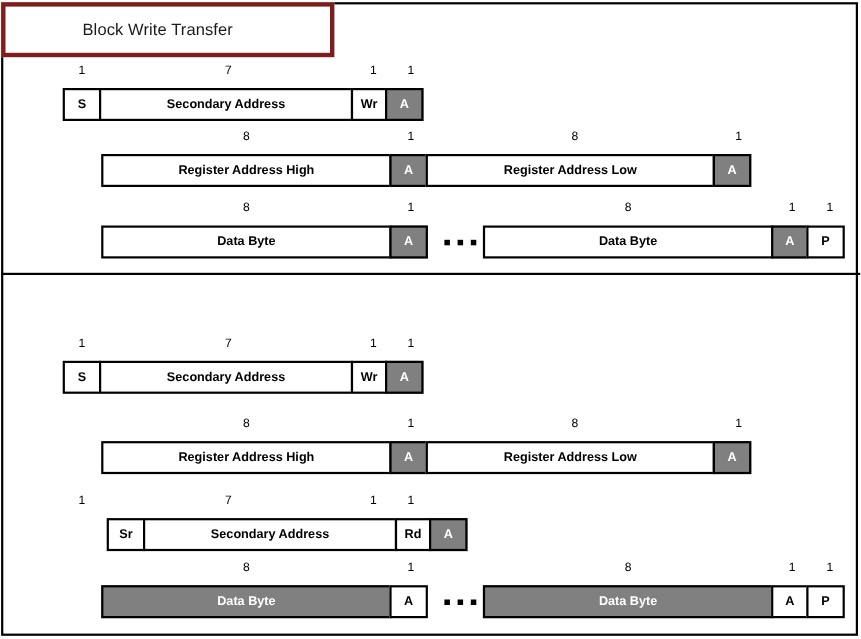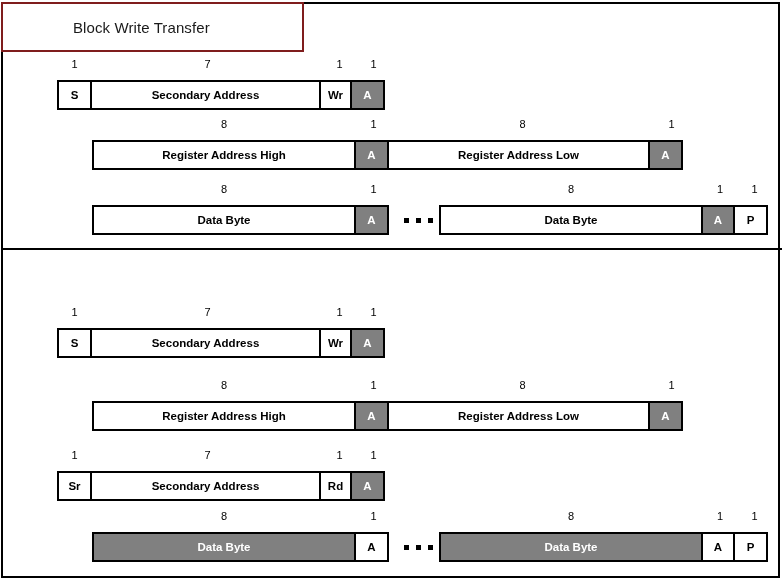--- a/index.html
+++ b/index.html
@@ -22,21 +22,21 @@
   .section-divider{
     position:absolute;left:1px;top:248px;
     width:781px;height:2px;background:#000;
   }
 
   
   .title-box{
     position:absolute;
     left:1px;
     width:303px;height:50px;
-    border:2px solid #7f1d1d;
+    border:4px solid #7f1d1d;
     box-sizing:border-box;
     background:#fff;
     display:flex;align-items:center;
     z-index:5;
   }
   .title-box .title-text{
     margin-left:70px;
     font-size:15px;
     color:#1a1a1a;
     font-weight:400;
@@ -172,21 +172,21 @@
     <div class="cell shaded" style="width:35px;">A</div>
   </div>
 
   <div class="bits" style="left:57px;top:449px;width:334px;">
     <span class="bitlabel" style="left:0px;width:35px;">1</span>
     <span class="bitlabel" style="left:35px;width:231px;">7</span>
     <span class="bitlabel" style="left:266px;width:33px;">1</span>
     <span class="bitlabel" style="left:299px;width:35px;">1</span>
   </div>
   <div class="row" style="left:57px;top:471px;">
-    <div class="cell" style="width:35px;">Sr</div>
+    <div class="cell" style="width:35px;margin-left:40px;">Sr</div>
     <div class="cell" style="width:231px;">Secondary Address</div>
     <div class="cell" style="width:33px;">Rd</div>
     <div class="cell shaded" style="width:35px;">A</div>
   </div>
 
   <div class="bits" style="left:92px;top:510px;width:680px;">
     <span class="bitlabel" style="left:0px;width:264px;">8</span>
     <span class="bitlabel" style="left:264px;width:35px;">1</span>
     <span class="bitlabel" style="left:347px;width:264px;">8</span>
     <span class="bitlabel" style="left:611px;width:34px;">1</span>

